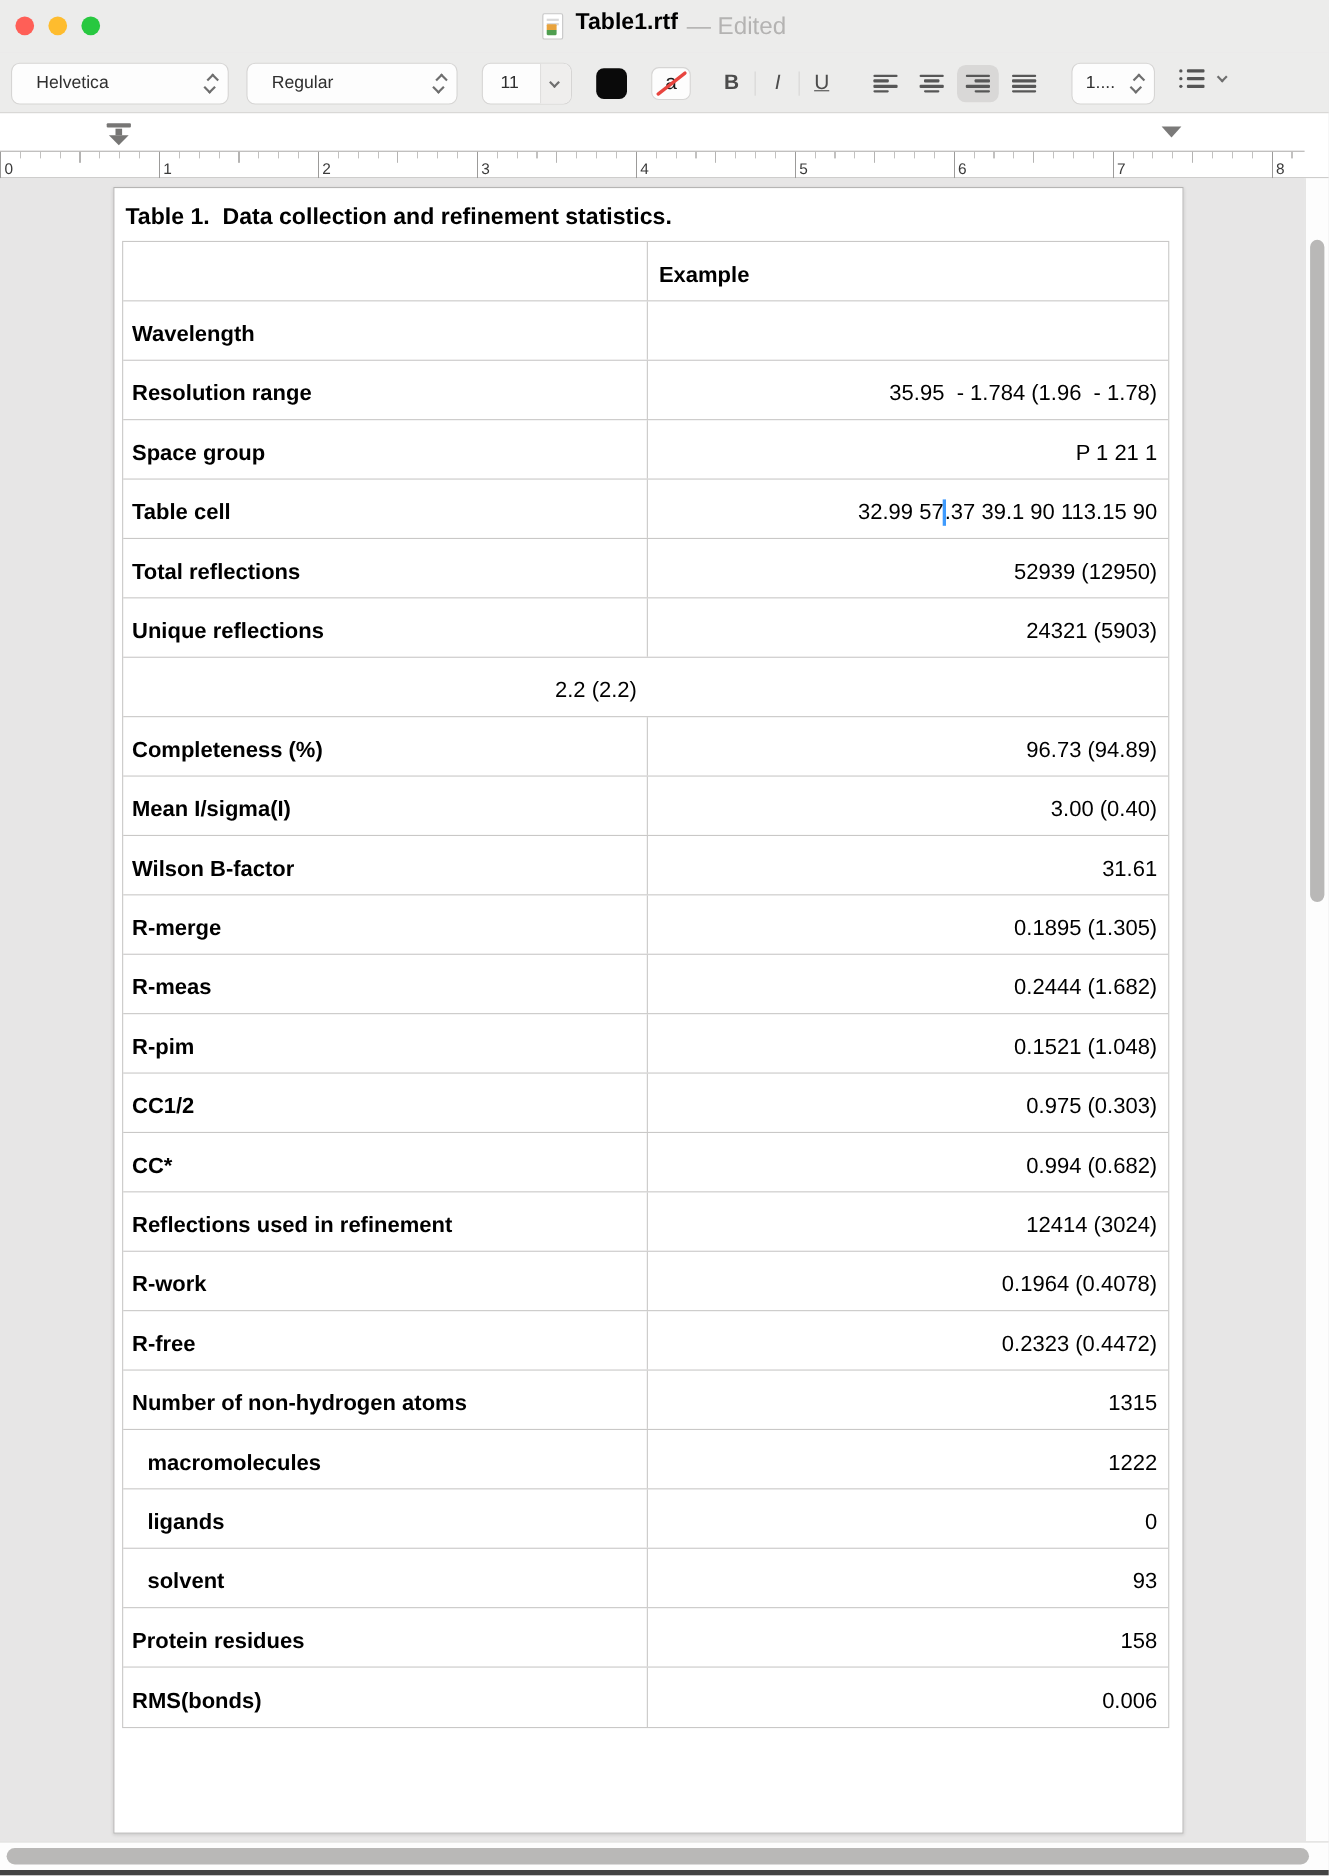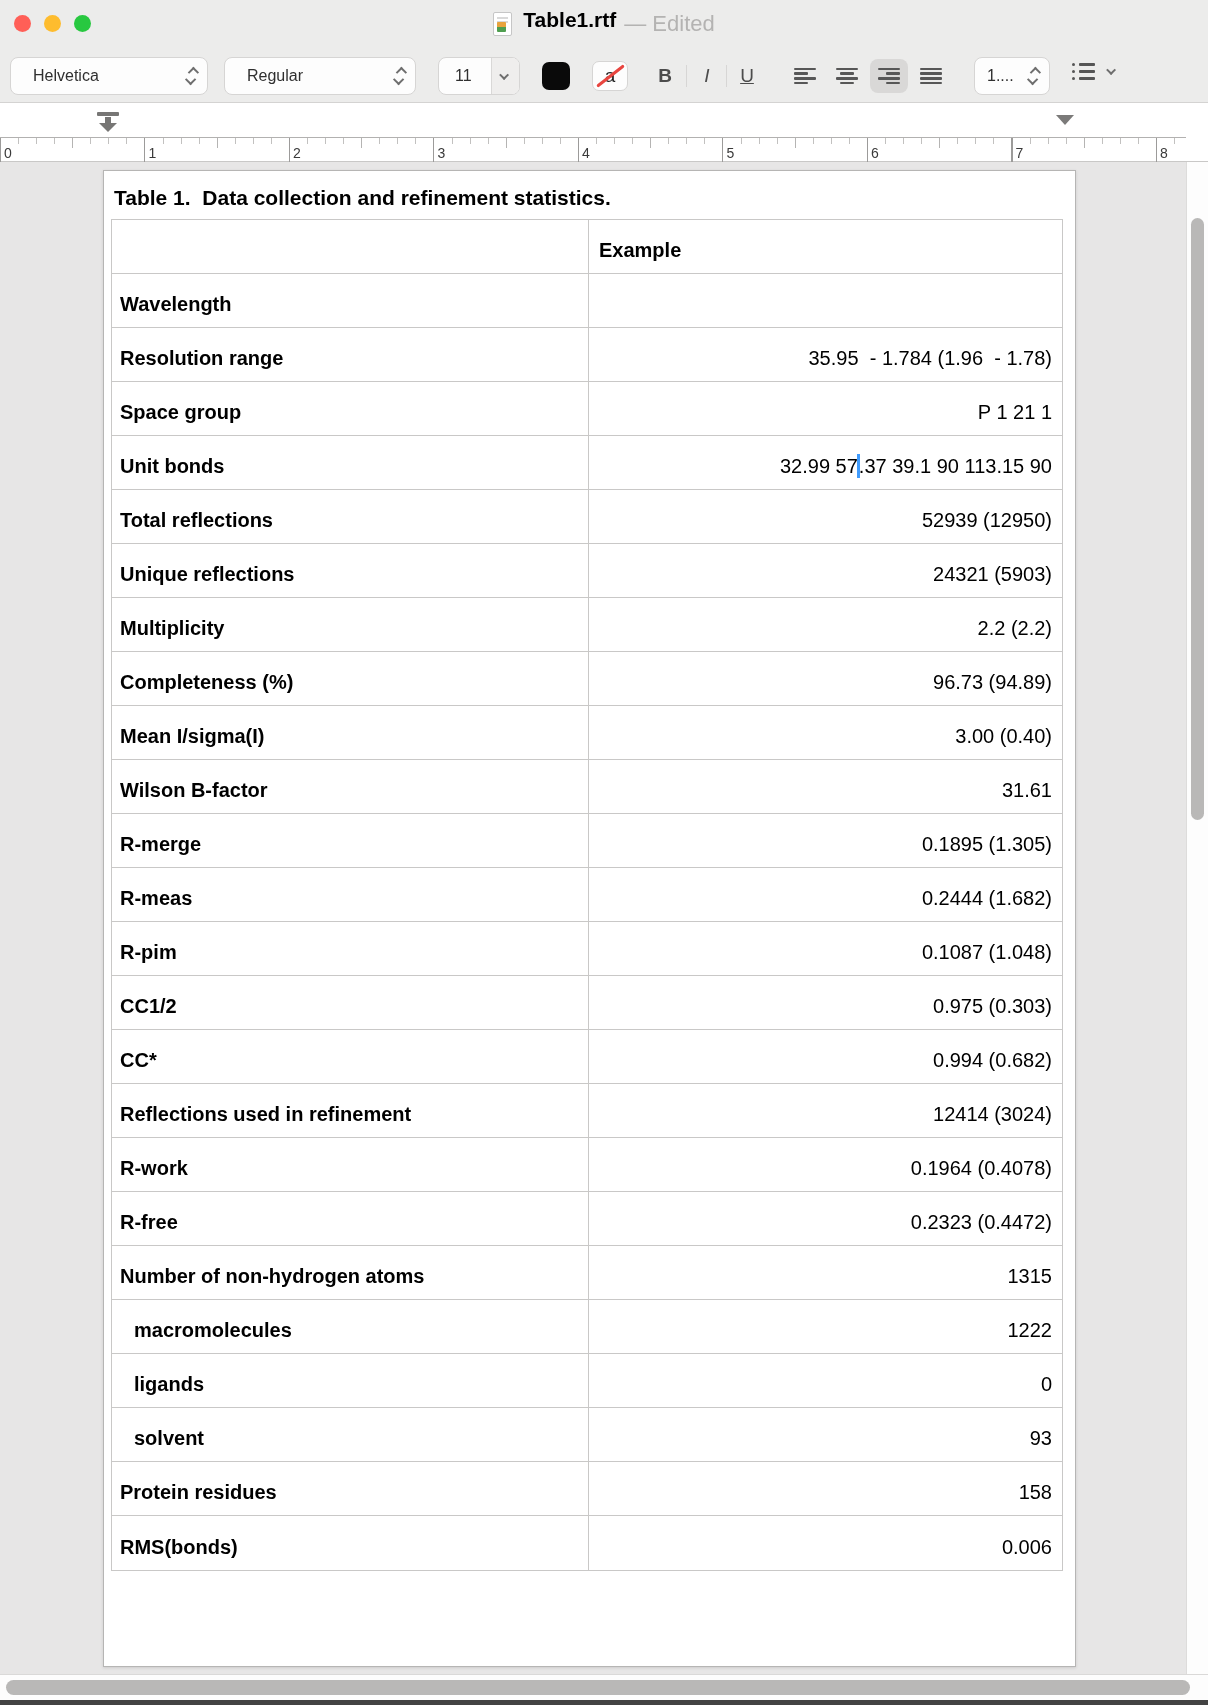--- a/index.html
+++ b/index.html
@@ -242,33 +242,32 @@
             </div>
             <div class="trow">
               <div class="cell-l">Resolution range</div>
               <div class="cell-v">35.95  - 1.784 (1.96  - 1.78)</div>
             </div>
             <div class="trow">
               <div class="cell-l">Space group</div>
               <div class="cell-v">P 1 21 1</div>
             </div>
             <div class="trow">
-              <div class="cell-l">Unit bonds</div>
+              <div class="cell-l">Table cell</div>
               <div class="cell-v"><span>32.99 57</span><span class="caret"></span><span>.37 39.1 90 113.15 90</span></div>
             </div>
             <div class="trow">
               <div class="cell-l">Total reflections</div>
               <div class="cell-v">52939 (12950)</div>
             </div>
             <div class="trow">
               <div class="cell-l">Unique reflections</div>
               <div class="cell-v">24321 (5903)</div>
             </div>
             <div class="trow">
-              <div class="cell-l">Multiplicity</div>
               <div class="cell-v">2.2 (2.2)</div>
             </div>
             <div class="trow">
               <div class="cell-l">Completeness (%)</div>
               <div class="cell-v">96.73 (94.89)</div>
             </div>
             <div class="trow">
               <div class="cell-l">Mean I/sigma(I)</div>
               <div class="cell-v">3.00 (0.40)</div>
             </div>
@@ -279,21 +278,21 @@
             <div class="trow">
               <div class="cell-l">R-merge</div>
               <div class="cell-v">0.1895 (1.305)</div>
             </div>
             <div class="trow">
               <div class="cell-l">R-meas</div>
               <div class="cell-v">0.2444 (1.682)</div>
             </div>
             <div class="trow">
               <div class="cell-l">R-pim</div>
-              <div class="cell-v">0.1087 (1.048)</div>
+              <div class="cell-v">0.1521 (1.048)</div>
             </div>
             <div class="trow">
               <div class="cell-l">CC1/2</div>
               <div class="cell-v">0.975 (0.303)</div>
             </div>
             <div class="trow">
               <div class="cell-l">CC*</div>
               <div class="cell-v">0.994 (0.682)</div>
             </div>
             <div class="trow">

